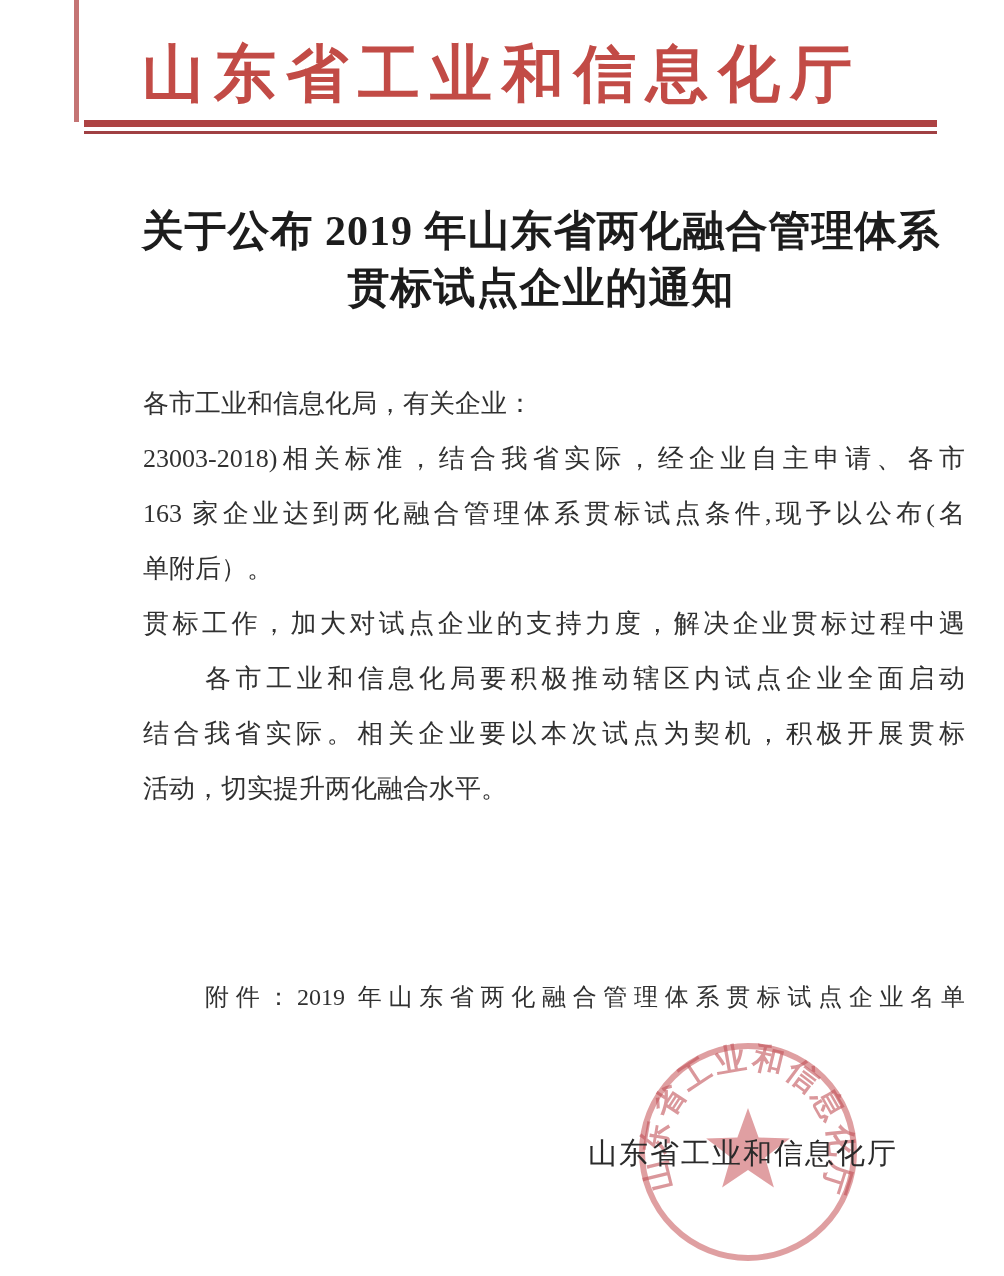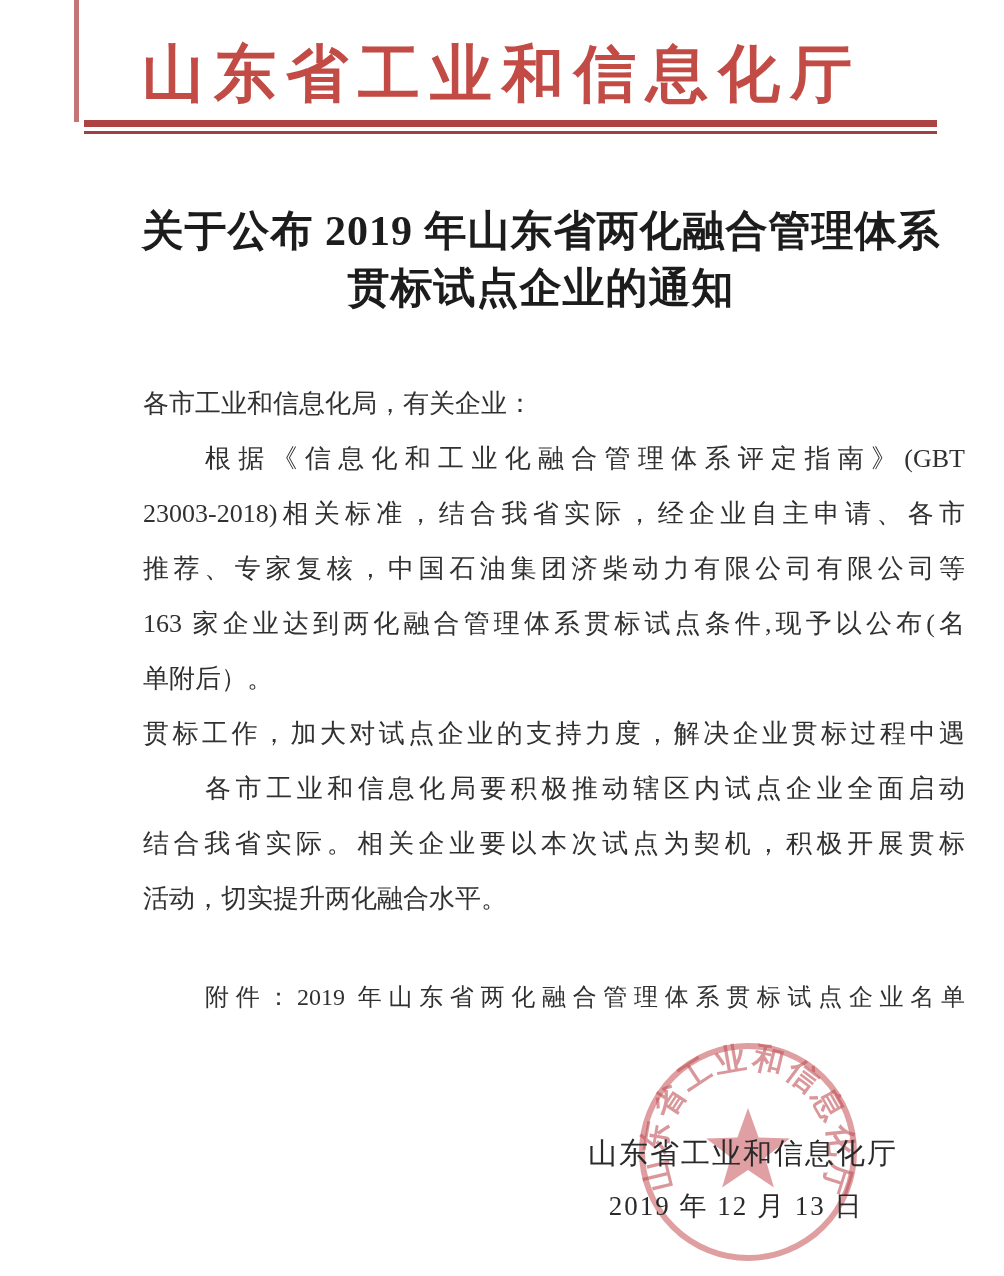--- a/index.html
+++ b/index.html
@@ -52,23 +52,21 @@
     <div class="rule-thin"></div>
   </div>
 
   <div class="doc-title">
     <div>关于公布 2019 年山东省两化融合管理体系</div>
     <div>贯标试点企业的通知</div>
   </div>
 
   <div class="body-block">
     <div class="bline">各市工业和信息化局，有关企业：</div>
-    <div class="bline just ind">根据《信息化和工业化融合管理体系评定指南》(GBT</div>
     <div class="bline just">23003-2018)相关标准，结合我省实际，经企业自主申请、各市</div>
-    <div class="bline just">推荐、专家复核，中国石油集团济柴动力有限公司有限公司等</div>
     <div class="bline just">163 家企业达到两化融合管理体系贯标试点条件,现予以公布(名</div>
     <div class="bline">单附后）。</div>
     <div class="bline just">贯标工作，加大对试点企业的支持力度，解决企业贯标过程中遇</div>
     <div class="bline just ind">各市工业和信息化局要积极推动辖区内试点企业全面启动</div>
     <div class="bline just">结合我省实际。相关企业要以本次试点为契机，积极开展贯标</div>
     <div class="bline">活动，切实提升两化融合水平。</div>
   </div>
 
   <div class="attachment">
     <div class="inner">附件：2019 年山东省两化融合管理体系贯标试点企业名单</div>
@@ -77,15 +75,14 @@
   <svg class="seal" viewBox="0 0 232 232" xmlns="http://www.w3.org/2000/svg">
     <circle cx="116" cy="116" r="106" fill="none" stroke="rgba(197,80,84,0.55)" stroke-width="6"></circle>
     <path id="sealArc" d="M 43,155 A 83,83 0 1 1 189,155" fill="none"></path>
     <text font-size="31" font-weight="bold" fill="rgba(193,82,88,0.60)" letter-spacing="3" font-family="Liberation Serif, DejaVu Serif, serif">
       <textPath href="#sealArc" startOffset="4">山东省工业和信息化厅</textPath>
     </text>
     <polygon fill="rgba(198,80,86,0.55)" points="116,72 126.6,101.4 157.8,102.4 133.1,121.6 141.9,151.6 116,134 90.1,151.6 98.9,121.6 74.2,102.4 105.4,101.4"></polygon>
   </svg>
 
   <div class="sig-agency">山东省工业和信息化厅</div>
-  <div class="sig-date">2019 年 12 月 13 日</div>
 
 </div>
 
 </body></html>

